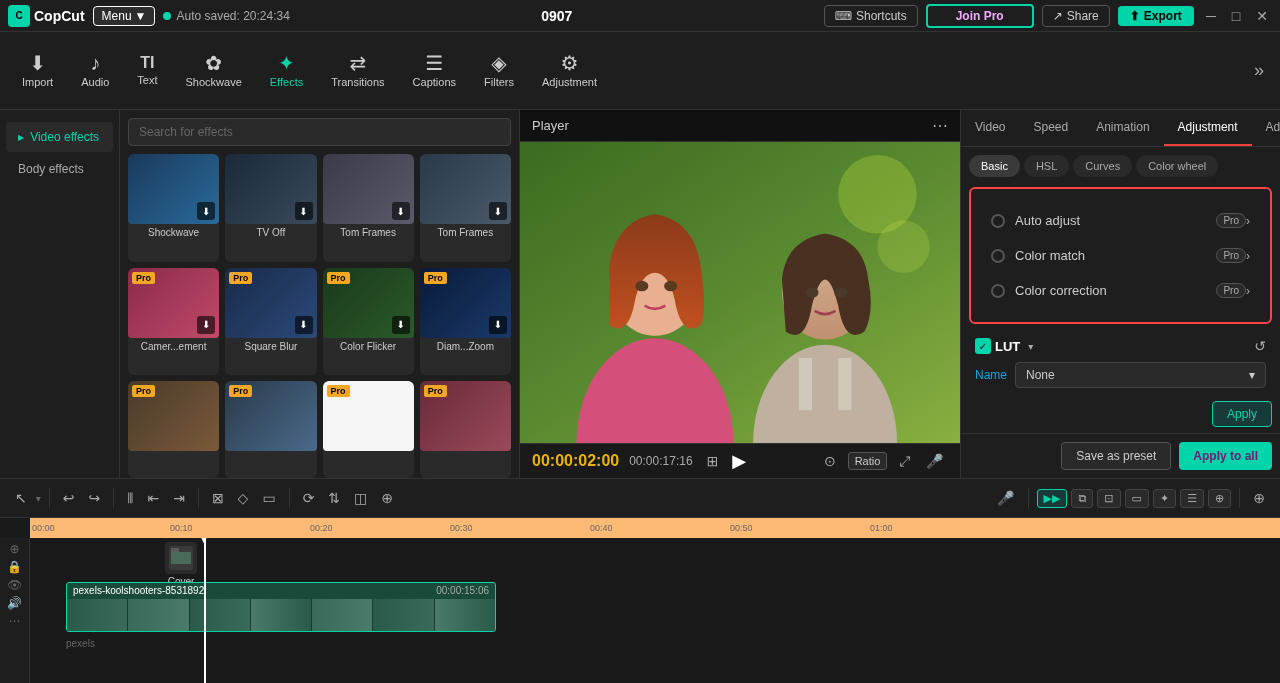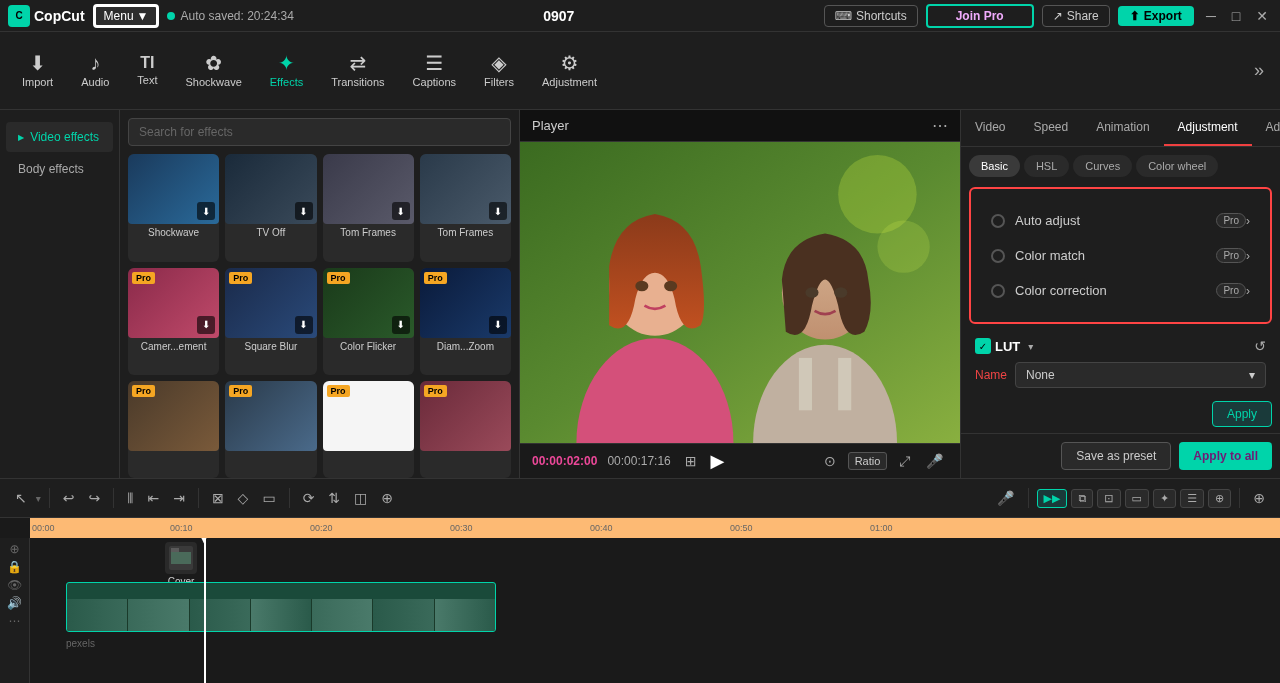--- a/index.html
+++ b/index.html
@@ -2,21 +2,21 @@
 <html><head>
   <meta charset="utf-8">
   <style>
     * { box-sizing: border-box; margin: 0; padding: 0; }
     body { background: #1a1a1a; color: #fff; font-family: -apple-system, BlinkMacSystemFont, 'Segoe UI', sans-serif; font-size: 13px; overflow: hidden; width: 1280px; height: 683px; }
 
     
     #topbar { display: flex; align-items: center; height: 32px; background: #1e1e1e; border-bottom: 1px solid #333; padding: 0 8px; gap: 8px; }
     #topbar .logo { display: flex; align-items: center; gap: 4px; font-weight: 700; font-size: 14px; color: #fff; }
     #topbar .logo-icon { width: 22px; height: 22px; background: #00d4aa; border-radius: 4px; display: flex; align-items: center; justify-content: center; font-size: 10px; font-weight: 900; color: #000; }
-    #topbar .menu-btn { background: #2d2d2d; border: 3px solid #ffffff; border-radius: 4px; color: #fff; padding: 2px 8px; cursor: pointer; font-size: 12px; display: flex; align-items: center; gap: 3px; }
+    #topbar .menu-btn { background: #2d2d2d; border: 1px solid #ffffff; border-radius: 4px; color: #fff; padding: 2px 8px; cursor: pointer; font-size: 12px; display: flex; align-items: center; gap: 3px; }
     #topbar .autosave { display: flex; align-items: center; gap: 5px; font-size: 12px; color: #aaa; }
     #topbar .autosave .dot { width: 8px; height: 8px; background: #00d4aa; border-radius: 50%; }
     #topbar .project-name { flex: 1; text-align: center; font-size: 14px; font-weight: 600; color: #fff; }
     #topbar .right-actions { display: flex; align-items: center; gap: 8px; }
     .btn-shortcuts { background: transparent; border: 1px solid #555; border-radius: 4px; color: #ccc; padding: 3px 10px; cursor: pointer; font-size: 12px; display: flex; align-items: center; gap: 4px; }
     .btn-joinpro { background: transparent; border: 2px solid #00d4aa; border-radius: 4px; color: #f0abfc; padding: 3px 28px; cursor: pointer; font-size: 12px; font-weight: 600; }
     .btn-share { background: transparent; border: 1px solid #555; border-radius: 4px; color: #ccc; padding: 3px 10px; cursor: pointer; font-size: 12px; display: flex; align-items: center; gap: 4px; }
     .btn-export { background: #00d4aa; border: none; border-radius: 4px; color: #000; padding: 3px 12px; cursor: pointer; font-size: 12px; font-weight: 700; display: flex; align-items: center; gap: 4px; }
     .btn-minimize, .btn-maximize, .btn-close { background: transparent; border: none; color: #aaa; cursor: pointer; font-size: 14px; padding: 0 4px; }
 
@@ -66,21 +66,21 @@
     
     #player-panel { flex: 1; background: #111; display: flex; flex-direction: column; }
     .player-header { display: flex; align-items: center; justify-content: space-between; padding: 6px 12px; border-bottom: 1px solid #333; }
     .player-title { font-size: 13px; color: #ccc; }
     .player-menu-btn { background: transparent; border: none; color: #aaa; cursor: pointer; font-size: 16px; }
     .player-video { flex: 1; display: flex; align-items: center; justify-content: center; background: #000; position: relative; overflow: hidden; }
     
     .video-scene { width: 100%; height: 100%; background: linear-gradient(135deg, #2a1a0a 0%, #4a2a1a 30%, #3a5a1a 70%, #5a7a2a 100%); position: relative; display: flex; align-items: flex-end; justify-content: center; overflow: hidden; }
 
     .player-controls { display: flex; align-items: center; padding: 6px 12px; border-top: 1px solid #333; gap: 10px; background: #1a1a1a; }
-    .time-current { color: #ec4899; font-size: 12px; font-weight: 600; }
+    .time-current { color: #eab308; font-size: 16px; font-weight: 600; }
     .time-total { color: #aaa; font-size: 12px; }
     .play-btn { background: transparent; border: none; color: #fff; cursor: pointer; font-size: 18px; }
     .player-right-controls { margin-left: auto; display: flex; align-items: center; gap: 8px; }
     .ctrl-btn { background: transparent; border: none; color: #aaa; cursor: pointer; font-size: 14px; padding: 2px 4px; }
     .ratio-btn { background: #2a2a2a; border: 1px solid #555; border-radius: 3px; color: #ccc; padding: 2px 6px; cursor: pointer; font-size: 11px; }
 
     
     #right-panel { width: 320px; background: #1e1e1e; border-left: 1px solid #333; display: flex; flex-direction: column; }
     .right-panel-tabs { display: flex; border-bottom: 1px solid #333; }
     .rpanel-tab { padding: 10px 14px; cursor: pointer; font-size: 12px; color: #aaa; border-bottom: 2px solid transparent; }
@@ -101,21 +101,21 @@
     .adj-arrow { color: #aaa; font-size: 12px; }
 
     
     .lut-section { padding: 6px; }
     .lut-header { display: flex; align-items: center; gap: 4px; margin-bottom: 8px; }
     .lut-checkbox { width: 16px; height: 16px; background: #00d4aa; border-radius: 3px; display: flex; align-items: center; justify-content: center; color: #000; font-size: 10px; }
     .lut-label { font-size: 13px; color: #fff; font-weight: 600; }
     .lut-dropdown-arrow { color: #aaa; font-size: 10px; margin-left: 4px; }
     .lut-refresh { margin-left: auto; color: #aaa; cursor: pointer; font-size: 14px; }
     .lut-name-row { display: flex; align-items: center; gap: 8px; }
-    .lut-name-label { font-size: 12px; color: #ef4444; }
+    .lut-name-label { font-size: 12px; color: #0ea5e9; }
     .lut-name-dropdown { flex: 1; background: #2a2a2a; border: 1px solid #444; border-radius: 4px; padding: 5px 10px; color: #ccc; font-size: 12px; display: flex; align-items: center; justify-content: space-between; cursor: pointer; }
 
     
     .panel-actions { display: flex; gap: 8px; padding: 8px; border-top: 1px solid #333; justify-content: flex-end; }
     .btn-save-preset { background: #2a2a2a; border: 1px solid #555; border-radius: 4px; color: #ccc; padding: 6px 14px; cursor: pointer; font-size: 12px; }
     .btn-apply-all { background: #00d4aa; border: none; border-radius: 4px; color: #701a75; padding: 6px 14px; cursor: pointer; font-size: 12px; font-weight: 600; }
     .tl-btn { background: transparent; border: none; color: #aaa; cursor: pointer; font-size: 14px; padding: 3px 5px; border-radius: 3px; }
     .tl-divider { width: 1px; height: 20px; background: #333; margin: 0 4px; }
     .tl-btn-colored { background: #1a3a3a; border: 1px solid #00d4aa; border-radius: 3px; color: #00d4aa; padding: 3px 6px; cursor: pointer; font-size: 12px; }
     #tl-toolbar { height: 40px; background: #1e1e1e; border-bottom: 1px solid #333; display: flex; align-items: center; padding: 0 10px; gap: 4px; flex-shrink: 0; }
@@ -524,20 +524,24 @@
               <rect width="28" height="28" fill="#2a2a2a"></rect>
               <rect x="2" y="2" width="24" height="24" rx="2" fill="#3a3a3a"></rect>
               <rect x="4" y="8" width="20" height="12" fill="#4a6a5a"></rect>
               <rect x="4" y="4" width="8" height="4" fill="#5a5a5a"></rect>
             </svg>
         </div>
         <span style="font-size:10px; color:#ccc;">Cover</span>
       </div>
 
       <div style="position:absolute; top:44px; left:36px; height:50px; width:430px; background:#1a4a3a; border:1px solid #00d4aa; border-radius:3px; overflow:hidden; display:flex; flex-direction:column;">
+        <div style="display:flex; justify-content:space-between; padding:2px 6px; z-index:2; position:absolute; top:0; left:0; right:0;">
+          <span style="font-size:10px; color:#fff;">pexels-koolshooters-8531892</span>
+          <span style="font-size:10px; color:#aaa;">00:00:15:06</span>
+        </div>
 
         <div style="display:flex; height:100%; margin-top:16px;">
           <div style="flex:1; background:linear-gradient(90deg, #2a5a4a, #3a6a5a); border-right:1px solid #1a3a2a; min-width:20px;"></div>
           <div style="flex:1; background:linear-gradient(90deg, #3a6a5a, #4a7a6a); border-right:1px solid #1a3a2a; min-width:20px;"></div>
           <div style="flex:1; background:linear-gradient(90deg, #2a5a4a, #3a6a5a); border-right:1px solid #1a3a2a; min-width:20px;"></div>
           <div style="flex:1; background:linear-gradient(90deg, #4a7a6a, #2a5a4a); border-right:1px solid #1a3a2a; min-width:20px;"></div>
           <div style="flex:1; background:linear-gradient(90deg, #3a6a5a, #4a7a6a); border-right:1px solid #1a3a2a; min-width:20px;"></div>
           <div style="flex:1; background:linear-gradient(90deg, #2a5a4a, #3a6a5a); border-right:1px solid #1a3a2a; min-width:20px;"></div>
           <div style="flex:1; background:linear-gradient(90deg, #4a7a6a, #2a5a4a); min-width:20px;"></div>
         </div>

